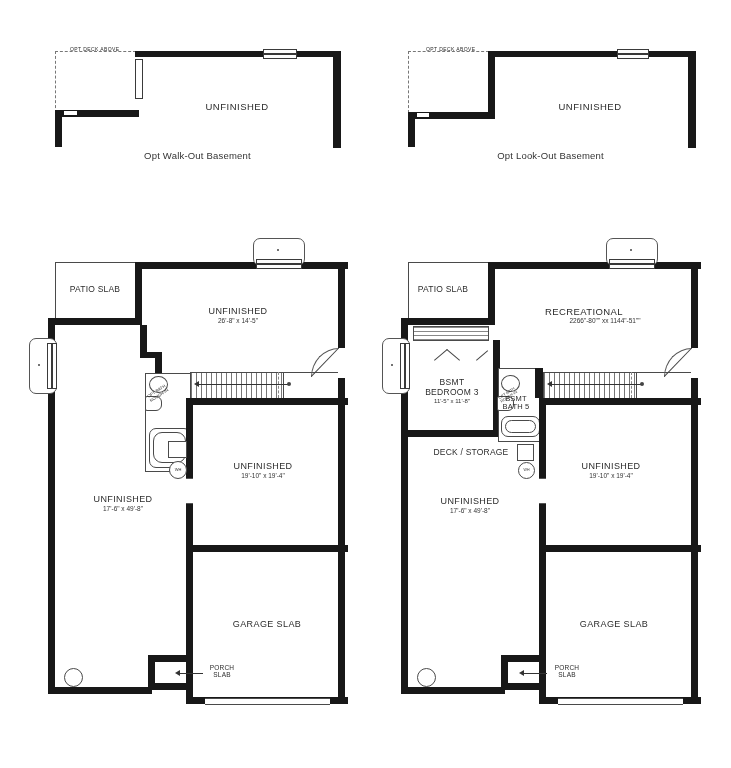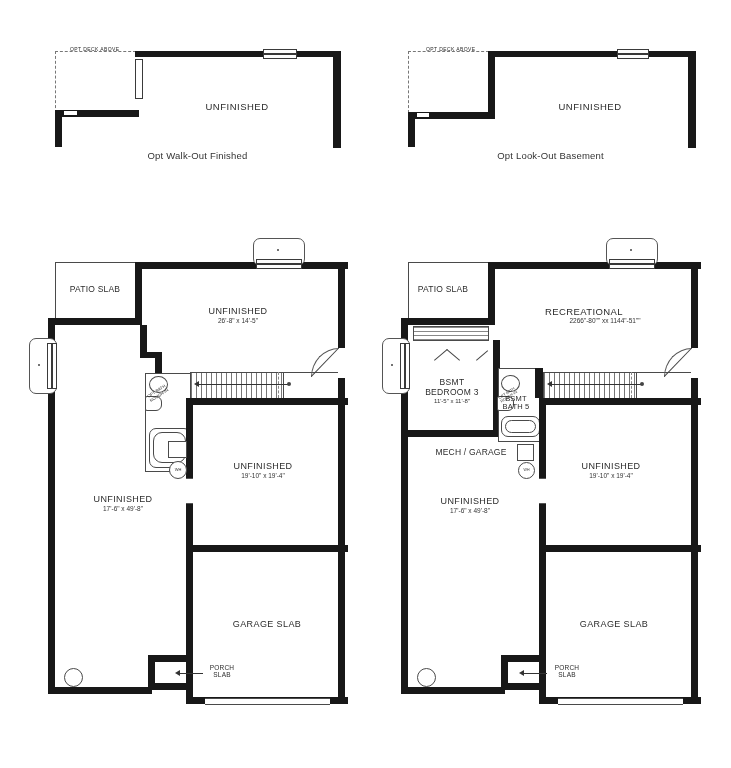--- a/index.html
+++ b/index.html
@@ -43,21 +43,21 @@
     <div class="lbl" style="left:20px;top:5px;font-size:5px;letter-spacing:.4px">OPT DECK ABOVE</div>
     <div class="w" style="left:85px;top:9px;width:206px;height:6px"></div>
     <div class="winh" style="left:213px;top:7px;width:32px;height:8px"></div>
     <div class="w" style="left:283px;top:9px;width:8px;height:97px"></div>
     <div class="winv" style="left:85px;top:17px;width:6px;height:38px"></div>
     <div class="w" style="left:5px;top:68px;width:84px;height:7px"></div>
     <div class="abs" style="left:14px;top:69px;width:13px;height:4px;background:#fff"></div>
     <div class="w" style="left:5px;top:68px;width:7px;height:37px"></div>
     <div class="lbl" style="left:122px;top:60px;width:130px;font-size:9.5px;letter-spacing:.5px">UNFINISHED</div>
   </div>
-  <div class="cap-sm" style="left:50px;top:150px;width:295px">Opt Walk-Out Finished</div>
+  <div class="cap-sm" style="left:50px;top:150px;width:295px">Opt Walk-Out Basement</div>
 
   <div class="abs" style="left:398px;top:42px;width:305px;height:135px">
     <div class="deck" style="left:10px;top:9px;width:80px;height:61px"></div>
     <div class="lbl" style="left:28px;top:5px;font-size:5px;letter-spacing:.4px">OPT DECK ABOVE</div>
     <div class="w" style="left:90px;top:9px;width:207px;height:6px"></div>
     <div class="winh" style="left:219px;top:7px;width:30px;height:8px"></div>
     <div class="w" style="left:290px;top:9px;width:8px;height:97px"></div>
     <div class="w" style="left:90px;top:9px;width:7px;height:66px"></div>
     <div class="w" style="left:10px;top:70px;width:87px;height:7px"></div>
     <div class="abs" style="left:19px;top:71px;width:12px;height:4px;background:#fff"></div>
@@ -176,21 +176,21 @@
     <div class="dot" style="left:242px;top:146px;width:4px;height:4px"></div>
     <div class="w" style="left:141px;top:162px;width:162px;height:7px"></div>
 
     <div class="abs" style="left:293px;top:112px;width:7px;height:30px;background:#fff"></div>
     <div class="arc" style="left:266px;top:112px;width:27px;height:28px"></div>
     <div class="leaf" style="left:266px;top:140px;width:38px;transform:rotate(-46deg)"></div>
 
     <div class="w" style="left:141px;top:169px;width:7px;height:292px"></div>
     <div class="abs" style="left:141px;top:242px;width:7px;height:24px;background:#fff;border-top:1px solid #555;border-bottom:1px solid #555"></div>
 
-    <div class="lbl" style="left:18px;top:212px;width:110px;font-size:8.5px;letter-spacing:.2px">MECH / GARAGE</div>
+    <div class="lbl" style="left:18px;top:212px;width:110px;font-size:8.5px;letter-spacing:.2px">DECK / STORAGE</div>
     <div class="fix" style="left:119px;top:208px;width:15px;height:15px"></div>
     <div class="fix circle wh" style="left:120px;top:226px;width:15px;height:15px;line-height:15px;font-size:3.5px">WH</div>
 
     <div class="lbl" style="left:121px;top:71px;width:130px;font-size:9.5px;letter-spacing:.4px">RECREATIONAL</div>
     <div class="lbl dims" style="left:147px;top:81px;width:120px">2266"-80"" xx 1144"-51""</div>
     <div class="lbl" style="left:148px;top:225px;width:130px;font-size:9px;letter-spacing:.4px">UNFINISHED</div>
     <div class="lbl dims" style="left:148px;top:236px;width:130px">19'-10" x 19'-4"</div>
     <div class="lbl" style="left:12px;top:260px;width:120px;font-size:9px;letter-spacing:.4px">UNFINISHED</div>
     <div class="lbl dims" style="left:12px;top:271px;width:120px">17'-6" x 49'-8"</div>
 

